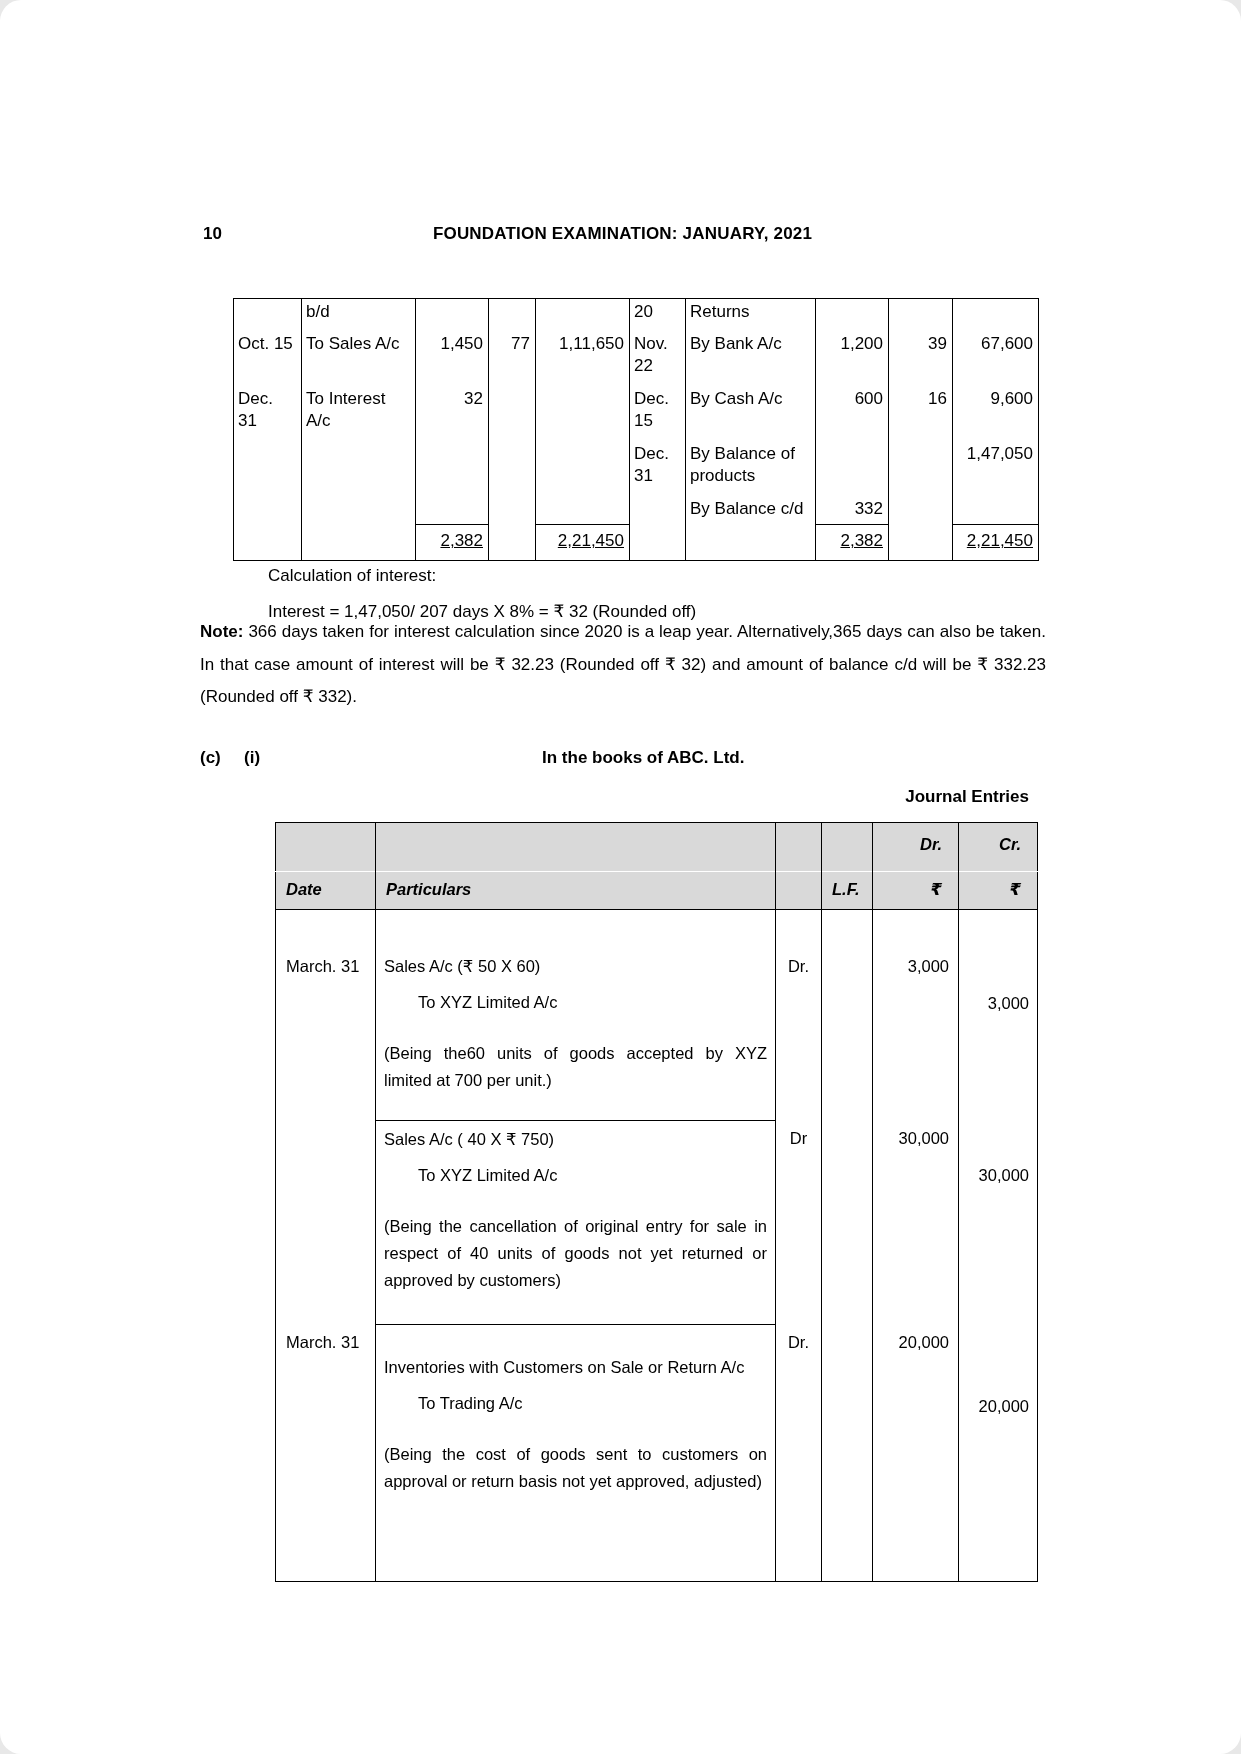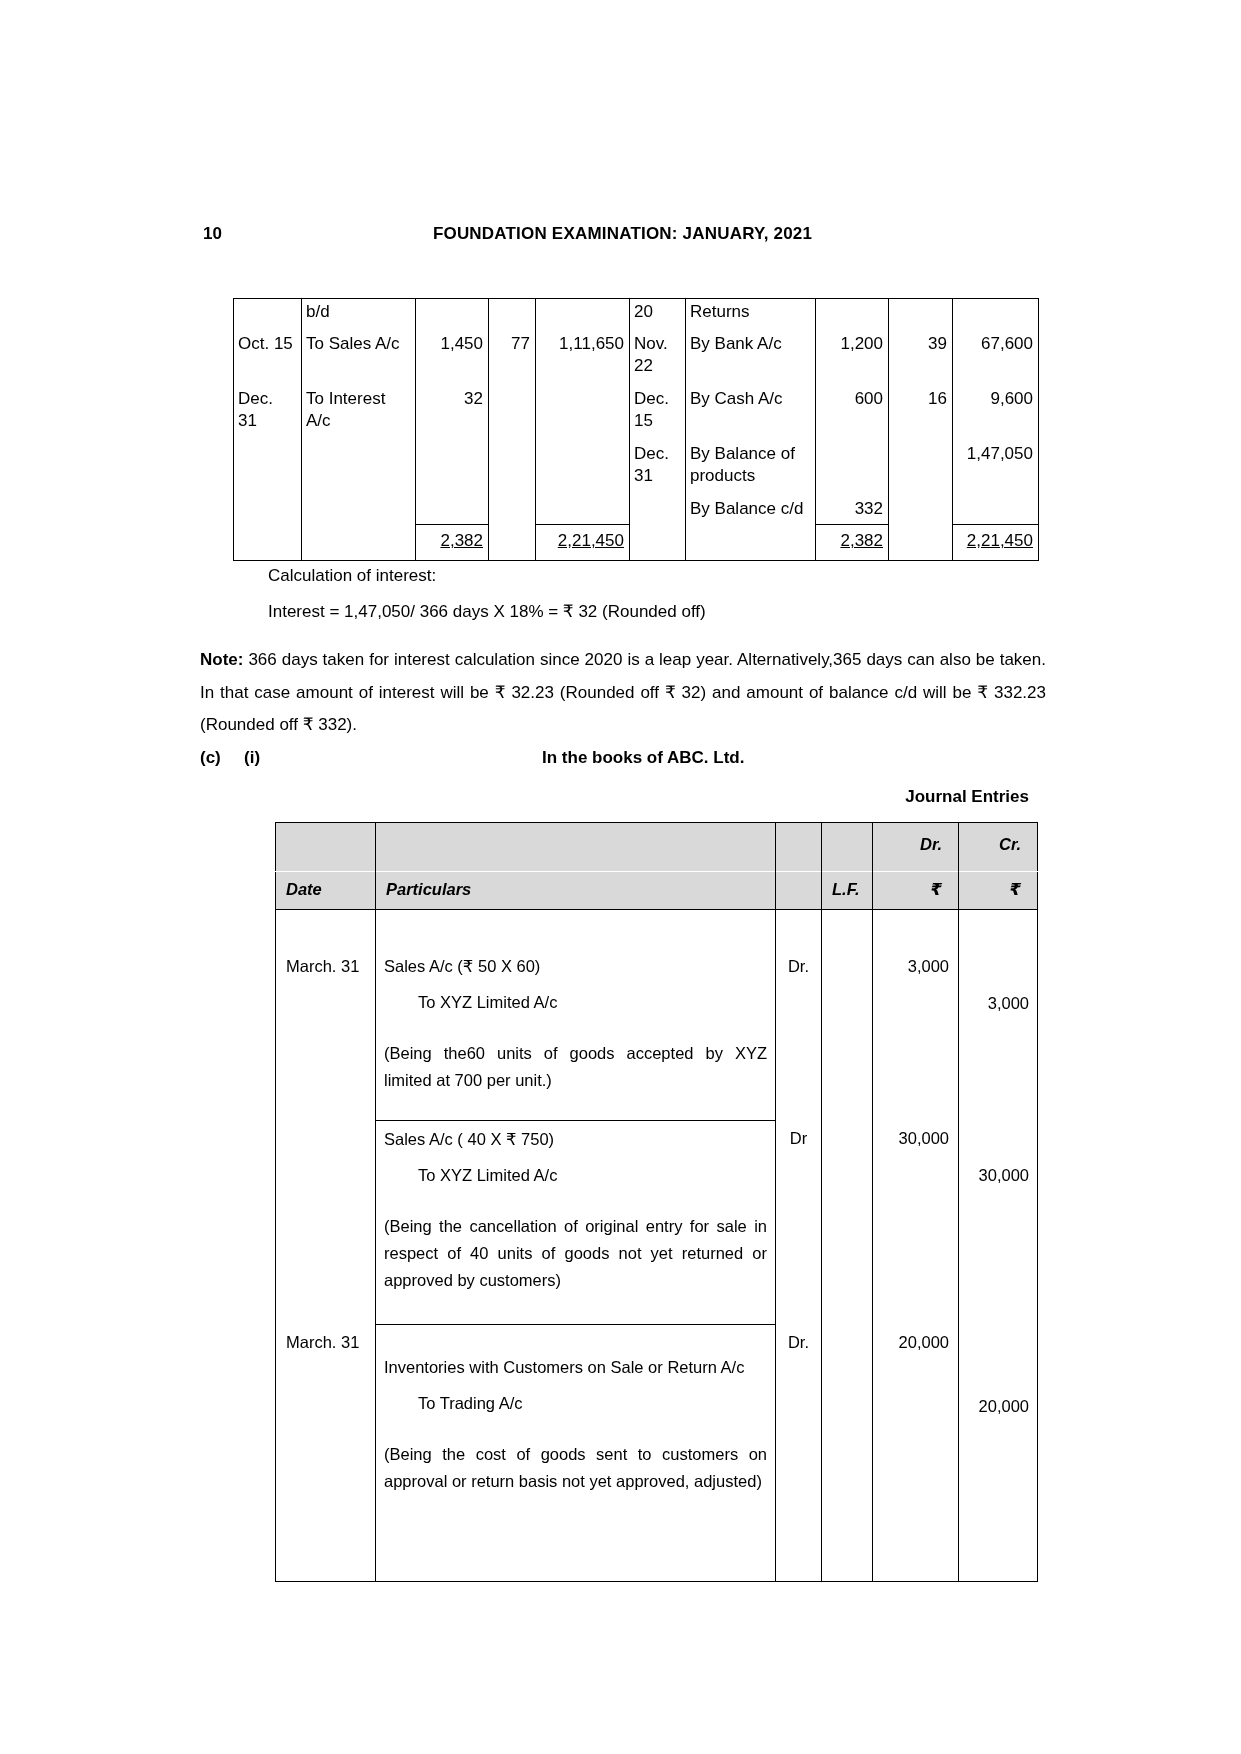--- a/index.html
+++ b/index.html
@@ -1,20 +1,21 @@
 <!DOCTYPE html>
 <html><head>
 <meta charset="utf-8">
 <style>
   html,body{margin:0;padding:0;background:#e8e8e8;}
   .page{
     position:relative;width:1241px;height:1754px;background:#ffffff;
     margin:0 auto;color:#000;
     font-family:"Liberation Sans","DejaVu Sans",sans-serif;
     font-size:17px;
+    border-radius:21px;
   }
   
   .pagenum{position:absolute;left:203px;top:224px;font-weight:bold;font-size:17px;}
   .runhead{position:absolute;left:200px;top:224px;width:845px;text-align:center;font-weight:bold;font-size:17px;letter-spacing:0.2px;}
 
   
   table{border-collapse:collapse;table-layout:fixed;}
   .ledger{position:absolute;left:233px;top:298px;width:805px;border:1.5px solid #000;}
   .ledger td{
     border-left:1.5px solid #000;
@@ -28,21 +29,21 @@
   .ledger tr.lr2 td{height:53px;}
   .ledger tr.lr3 td{height:53px;}
   .ledger tr.lr4 td{height:53px;}
   .ledger tr.lr5 td{height:26px;}
   .ledger tr.lr6 td{height:30px;padding-top:5px;text-decoration:underline;}
   .ledger td.tot{border-top:1.5px solid #000;}
 
   
   .calc-head{position:absolute;left:268px;top:566px;}
   .calc-formula{position:absolute;left:268px;top:601px;}
-  .note{position:absolute;left:200px;top:644px;width:846px;text-align:justify;line-height:32.5px;}
+  .note{position:absolute;left:200px;top:616px;width:846px;text-align:justify;line-height:32.5px;}
   .note b{font-weight:bold;}
   .sec-c{position:absolute;left:200px;top:748px;font-weight:bold;}
   .sec-i{position:absolute;left:244px;top:748px;font-weight:bold;}
   .books-head{position:absolute;left:542px;top:748px;font-weight:bold;}
   .journal-title{position:absolute;left:289px;top:787px;width:740px;text-align:right;font-weight:bold;}
 
   
   .journal{position:absolute;left:275px;top:822px;width:762px;border:1.5px solid #000;}
   .journal td{
     border-left:1.5px solid #000;
@@ -167,21 +168,21 @@
       <td></td>
       <td></td>
       <td class="num tot">2,382</td>
       <td class="num"></td>
       <td class="num tot">2,21,450</td>
     </tr>
   </tbody>
     </table>
 
   <div class="calc-head">Calculation of interest:</div>
-  <div class="calc-formula">Interest = 1,47,050/ 366 days X 18% = ₹ 32 (Rounded off)</div>
+  <div class="calc-formula">Interest = 1,47,050/ 207 days X 8% = ₹ 32 (Rounded off)</div>
 
   <div class="note"><b>Note:</b><span> 366 days taken for interest calculation since 2020 is a leap year. Alternatively,365 days can also be taken. In that case amount of interest will be ₹ 32.23 (Rounded off ₹ 32) and amount of balance c/d will be ₹ 332.23 (Rounded off ₹ 332).</span></div>
 
   <div class="sec-c">(c)</div>
   <div class="sec-i">(i)</div>
   <div class="books-head">In the books of ABC. Ltd.</div>
   <div class="journal-title">Journal Entries</div>
 
   <table class="journal">
     <colgroup>

